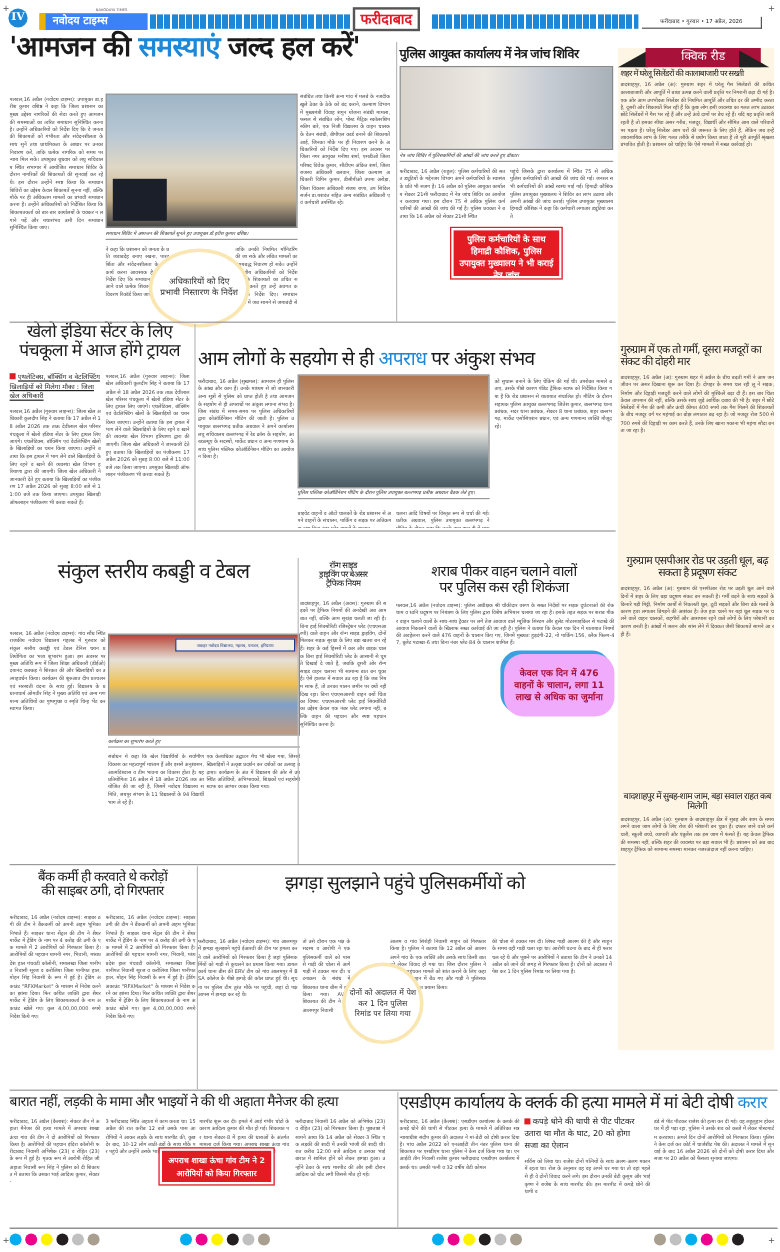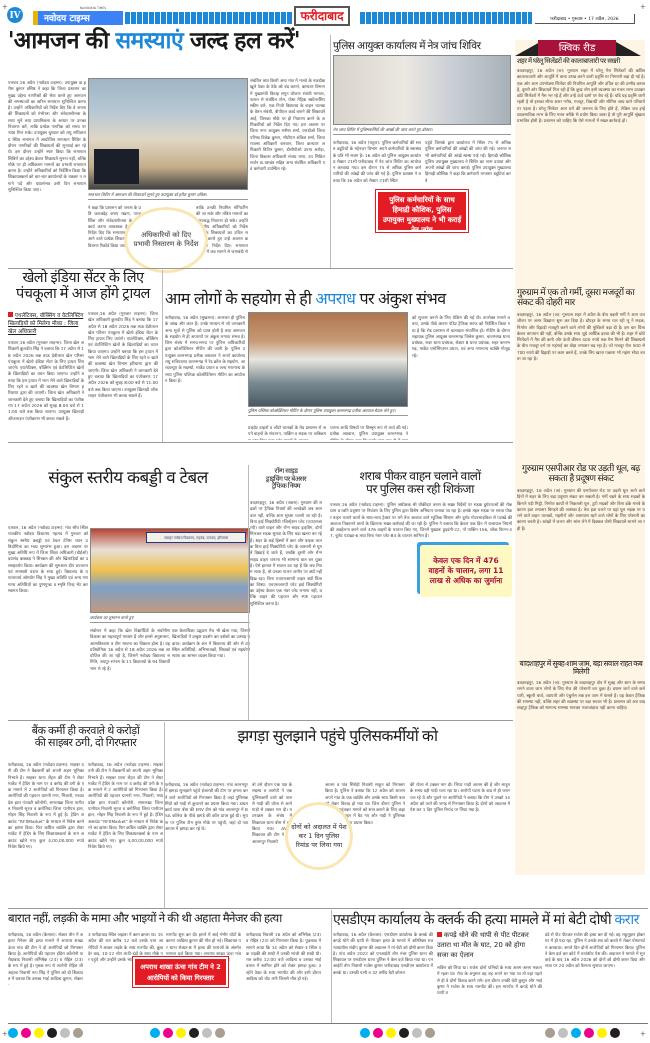--- a/index.html
+++ b/index.html
@@ -39,32 +39,32 @@
   <div class="abs" style="left:5px;top:70px;width:45px;height:35px;background:#1a1f2a"></div>
 </div>
 <div class="abs cap" style="left:88px;top:192px;width:160px">समाधान शिविर में आमजन की शिकायतें सुनते हुए उपायुक्त डॉ.हरीश कुमार वशिष्ठ।</div>
 <div class="abs txt" style="left:88px;top:205px;width:53px;height:60px">ने कहा कि प्रशासन को जनता के प्रति जवाबदेह बनाए रखना, पारदर्शिता और संवेदनशीलता के साथ कार्य करना आवश्यक है। उन्होंने निर्देश दिए कि समाधान शिविर में आने वाले प्रत्येक शिकायतकर्ता का विवरण रिकॉर्ड किया जाए,</div>
 <div class="abs txt" style="left:196px;top:205px;width:52px;height:60px">ताकि उनकी नियमित मॉनिटरिंग की जा सके और लंबित मामलों का समयबद्ध निवारण हो सके। उन्होंने विभागीय अधिकारियों को निर्देश दिए कि शिकायतों का उचित समाधान करते हुए उन्हें अवगत कराने के निर्देश दिए। समाधान शिविर में जब सामने से जमाबंदी से</div>
 <div class="abs" style="left:127px;top:210px;width:78px;height:60px;border-radius:50%;background:#fff;box-shadow:0 0 0 3px #f9e6b0;display:flex;align-items:center;justify-content:center;text-align:center;font-size:7px;line-height:9px;color:#333;padding:6px">
   <span>अधिकारियों को दिए प्रभावी निस्तारण के निर्देश</span>
 </div>
 <div class="abs txt" style="left:250px;top:78px;width:75px;height:188px">संबंधित तथा किसी अन्य गांव में मलबे के नजदीक खुले ठेका के ठेके को बंद कराने, कल्याण विभाग में मुख्यमंत्री विवाह शगुन योजना संबंधी मामला, फसल से संबंधित लोन, पोस्ट मैट्रिक स्कॉलरशिप स्कीम बारे, एक निजी विद्यालय के वाहन चालक के वेतन संबंधी, बीपीएल कार्ड बनाने की शिकायतें आईं, जिनका मौके पर ही निवारण करने के अधिकारियों को निर्देश दिए गए। इस अवसर पर जिला नगर आयुक्त मनीषा शर्मा, एसडीओ जिला परिषद विवेक कुमार, सीटीएम अंकित शर्मा, जिला राजस्व अधिकारी बलवान, जिला कल्याण अधिकारी विपिन कुमार, डीसीपीओ उपमा अरोड़ा, जिला विकास अधिकारी संजय राणा, उप सिविल सर्जन डा.यशवंत सहित अन्य संबंधित अधिकारी एवं कर्मचारी उपस्थित रहे।</div>
 
-<div class="abs hl" style="left:333px;top:40px;width:180px;font-size:10.5px;font-weight:normal">पुलिस आयुक्त कार्यालय में नेत्र जांच शिविर</div>
+<div class="abs hl" style="left:333px;top:40px;width:180px;font-size:10.5px;font-weight:bold">पुलिस आयुक्त कार्यालय में नेत्र जांच शिविर</div>
 <div class="abs photo" style="left:333px;top:55px;width:178px;height:70px;background:linear-gradient(90deg,#d8d4cc,#ece8e2 40%,#c6ccd4 70%,#a8b0b8)"></div>
 <div class="abs cap" style="left:333px;top:127px;width:178px">नेत्र जांच शिविर में पुलिसकर्मियों की आंखों की जांच करते हुए डॉक्टर।</div>
 <div class="abs txt" style="left:333px;top:140px;width:88px;height:100px">फरीदाबाद, 16 अप्रैल (राहुल): पुलिस कर्मचारियों की सतत ड्यूटियों के मद्देनजर विभाग अपने कर्मचारियों के स्वास्थ्य के प्रति भी सजग है। 16 अप्रैल को पुलिस आयुक्त कार्यालय सेक्टर 21सी फरीदाबाद में नेत्र जांच शिविर का आयोजन करवाया गया। इस दौरान 75 से अधिक पुलिस कर्मचारियों की आंखों की जांच की गई है। पुलिस प्रवक्ता ने बताया कि 16 अप्रैल को सेक्टर 21सी स्थित</div>
 <div class="abs txt" style="left:425px;top:140px;width:86px;height:100px">पहुंचे जिसके द्वारा कार्यालय में स्थित 75 से अधिक पुलिस कर्मचारियों की आंखों की जांच की गई। जनरल सभी कर्मचारियों की आंखें स्वस्थ पाई गईं। हिमाद्री कौशिक पुलिस उपायुक्त मुख्यालय ने शिविर का लाभ उठाया और अपनी आंखों की जांच कराई। पुलिस उपायुक्त मुख्यालय हिमाद्री कौशिक ने कहा कि कर्मचारी लगातार ड्यूटियां करते</div>
 <div class="abs redbox" style="left:376px;top:190px;width:92px;height:42px;font-size:7px;line-height:10px;padding:3px">
   <span>पुलिस कर्मचारियों के साथ हिमाद्री कौशिक, पुलिस उपायुक्त मुख्यालय ने भी कराई नेत्र जांच</span>
 </div>
 
 <div class="abs yellow" style="left:515px;top:40px;width:130px;height:585px;background:#fff5e4"></div>
 <div class="abs" style="left:515px;top:42px;width:0;height:0;border-left:25px solid transparent;border-right:0;border-bottom:14px solid #222"></div>
-<div class="abs" style="left:538px;top:40px;width:78px;height:16px;background:#a8123a;color:#fff;font-size:10px;line-height:16px;text-align:center">क्विक रीड</div>
+<div class="abs" style="left:538px;top:40px;width:96px;height:16px;background:#a8123a;color:#fff;font-size:10px;line-height:16px;text-align:center">क्विक रीड</div>
 <div class="abs" style="left:616px;top:42px;width:0;height:0;border-right:25px solid transparent;border-bottom:14px solid #222"></div>
 
 <div class="abs hl" style="left:517px;top:58px;width:128px;font-size:6.8px;font-weight:normal">शहर में घरेलू सिलेंडरों की कालाबाजारी पर सख्ती</div>
 <div class="abs txt" style="left:517px;top:68px;width:128px;height:218px">बादशाहपुर, 16 अप्रैल (अ): गुरुग्राम शहर में घरेलू गैस सिलेंडरों की कथित कालाबाजारी और आपूर्ति में बाधा उत्पन्न करने वाली प्रवृत्ति पर निगरानी बढ़ा दी गई है। एक ओर आम उपभोक्ता सिलेंडर की नियमित आपूर्ति और उचित दर की उम्मीद करता है, दूसरी ओर शिकायतें मिल रही हैं कि कुछ लोग इसी व्यवस्था का गलत लाभ उठाकर छोटे सिलेंडरों में गैस भर रहे हैं और उन्हें ऊंचे दामों पर बेच रहे हैं। यदि यह प्रवृत्ति जारी रहती है तो इसका सीधा असर गरीब, मजदूर, विद्यार्थी और सीमित आय वाले परिवारों पर पड़ता है। घरेलू सिलेंडर आम घरों की जरूरत के लिए होते हैं, लेकिन जब इन्हें व्यावसायिक लाभ के लिए गलत तरीके से प्रयोग किया जाता है तो पूरी आपूर्ति श्रृंखला प्रभावित होती है। प्रशासन को चाहिए कि ऐसे मामलों में सख्त कार्रवाई हो।</div>
 <div class="abs hl"></div>
 <div class="abs hl" style="left:517px;top:288px;width:128px;font-size:9px;text-align:left;font-weight:normal">गुरुग्राम में एक तो गर्मी, दूसरा मजदूरों का संकट की दोहरी मार</div>
 <div class="abs txt" style="left:517px;top:312px;width:128px;height:150px">बादशाहपुर, 16 अप्रैल (अ): गुरुग्राम शहर में अप्रैल के बीच बढ़ती गर्मी ने आम जनजीवन पर असर दिखाना शुरू कर दिया है। दोपहर के समय चल रही लू ने सड़क, निर्माण और दिहाड़ी मजदूरी करने वाले लोगों की मुश्किलें बढ़ा दी हैं। इस बार चिंता केवल तापमान की नहीं, बल्कि उसके साथ जुड़े आर्थिक दबाव की भी है। शहर में छोटे सिलेंडरों में गैस की कमी और ऊंची कीमत 400 रुपये तक गैस मिलने की शिकायतों के बीच मजदूर वर्ग पर महंगाई का बोझ लगातार बढ़ रहा है। जो मजदूर रोज 500 से 700 रुपये की दिहाड़ी पर काम करते हैं, उनके लिए खाना पकाना भी महंगा सौदा बनता जा रहा है।</div>
 <div class="abs hl" style="left:517px;top:464px;width:128px;font-size:9px;text-align:center;font-weight:normal">गुरुग्राम एसपीआर रोड पर उड़ती धूल, बढ़ सकता है प्रदूषण संकट</div>
 <div class="abs txt" style="left:517px;top:488px;width:128px;height:170px">बादशाहपुर, 16 अप्रैल (अ): गुरुग्राम की एसपीआर रोड पर उड़ती धूल आने वाले दिनों में शहर के लिए बड़ा प्रदूषण संकट बन सकती है। गर्मी बढ़ने के साथ सड़कों के किनारे पड़ी मिट्टी, निर्माण कार्यों से निकलती धूल, टूटी सड़कों और बिना ढंके मलबे के कारण हवा लगातार बिगड़ने की आशंका है। तेज हवा चलने पर यहां धूल सड़क पर चलने वाले वाहन चालकों, राहगीरों और आसपास रहने वाले लोगों के लिए परेशानी का कारण बनती है। आंखों में जलन और सांस लेने में दिक्कत जैसी शिकायतें सामने आ रही हैं।</div>
 <div class="abs hl" style="left:517px;top:660px;width:128px;font-size:7.5px;text-align:center;font-weight:normal">बादशाहपुर में सुबह-शाम जाम, बड़ा सवाल राहत कब मिलेगी</div>
@@ -107,21 +107,21 @@
   <div>ड्राइविंग पर बेअसर</div>
   <div>ट्रैफिक नियम</div>
 </div>
 <div class="abs txt" style="left:250px;top:500px;width:72px;height:215px">बादशाहपुर, 16 अप्रैल (अवस): गुरुग्राम की सड़कों पर ट्रैफिक नियमों की अनदेखी अब आम बात नहीं, बल्कि आम सुरक्षा चलती जा रही है। बिना हाई सिक्योरिटी रजिस्ट्रेशन प्लेट (एचएसआरपी) वाले वाहन और रॉन्ग साइड ड्राइविंग, दोनों मिलकर सड़क सुरक्षा के लिए बड़ा खतरा बन रहे हैं। शहर के कई हिस्सों में कार और बाइक चालक बिना हाई सिक्योरिटी प्लेट के आसानी से घूमते दिखाई दे जाते हैं, जबकि दूसरी ओर रॉन्ग साइड वाहन चलाना भी सामान्य बात बन चुका है। ऐसे हालात में सवाल उठ रहा है कि जब नियम साफ हैं, तो उनका पालन जमीन पर क्यों नहीं दिख रहा। बिना एचएसआरपी वाहन क्यों चिंता का विषय: एचएसआरपी प्लेट हाई सिक्योरिटी का उद्देश्य केवल एक नंबर प्लेट लगाना नहीं, बल्कि वाहन की पहचान और स्पष्ट पहचान सुनिश्चित करना है।</div>
 
 <div class="abs hl" style="left:330px;top:470px;width:180px;font-size:12px;font-weight:normal;text-align:center">
   <div>शराब पीकर वाहन चलाने वालों</div>
   <div>पर पुलिस कस रही शिकंजा</div>
 </div>
 <div class="abs txt" style="left:330px;top:502px;width:182px;height:215px">पलवल,16 अप्रैल (नवोदय टाइम्स): पुलिस अधीक्षक श्री चौकीदार वरुण के सख्त निर्देशों पर सड़क दुर्घटनाओं की रोकथाम व ध्वनि प्रदूषण पर नियंत्रण के लिए पुलिस द्वारा विशेष अभियान चलाया जा रहा है। इसके तहत सड़क पर शराब पीकर वाहन चलाने वालों के साथ-साथ ट्रैक्टर पर लगे तेज आवाज वाले म्यूजिक सिस्टम और बुलेट मोटरसाइकिल से पटाखे की आवाज निकालने वालों के खिलाफ सख्त कार्रवाई की जा रही है। पुलिस ने बताया कि केवल एक दिन में यातायात नियमों की अवहेलना करने वाले 476 वाहनों के चालान किए गए, जिनमें मुख्यतः हुड़दंगी-22, नो पार्किंग-156, ब्लैक फिल्म-47, बुलेट पटाखा-6 तथा बिना नंबर प्लेट-84 के चालान शामिल हैं।</div>
-<div class="abs" style="left:420px;top:545px;width:92px;height:52px;background:#fef9c3;border-radius:3px;box-shadow:-3px -3px 0 #3aa0e0;display:flex;align-items:center;justify-content:center;text-align:center;font-size:7.5px;line-height:10px;color:#a8123a;font-weight:bold;padding:4px">
+<div class="abs" style="left:420px;top:545px;width:92px;height:52px;background:#f0abfc;border-radius:16px;box-shadow:-3px -3px 0 #3aa0e0;display:flex;align-items:center;justify-content:center;text-align:center;font-size:7.5px;line-height:10px;color:#a8123a;font-weight:bold;padding:4px">
   <span>केवल एक दिन में 476 वाहनों के चालान, लगा 11 लाख से अधिक का जुर्माना</span>
 </div>
 
 <div class="abs hl" style="left:8px;top:725px;width:155px;font-size:11px;font-weight:normal;text-align:center">
   <div>बैंक कर्मी ही करवाते थे करोड़ों</div>
   <div>की साइबर ठगी, दो गिरफ्तार</div>
 </div>
 <div class="abs txt" style="left:8px;top:762px;width:76px;height:155px">फरीदाबाद, 16 अप्रैल (नवोदय टाइम्स): साइबर ठगी की टीम ने बैंककर्मी को अपनी अहम भूमिका निभाते हैं। साइबर थाना सेंट्रल की टीम ने शेयर मार्केट में ट्रेडिंग के नाम पर 4 करोड़ की ठगी के एक मामले में 2 आरोपियों को गिरफ्तार किया है। आरोपियों की पहचान यामनी नगर, भिवानी, मध्यप्रदेश हाल पंचवटी कॉलोनी, समालखा जिला पानीपत निवासी सूरज व करोलिया जिला पानीपत हाल, मोहन सिंह निवासी के रूप में हुई है। ट्रेडिंग अकाउंट "RFXMarket" के माध्यम से निवेश करने का झांसा दिया। फिर कथित व्यक्ति द्वारा शेयर मार्केट में ट्रेडिंग के लिए शिकायतकर्ता के नाम अकाउंट खोले गए। कुल 4,00,00,000 रुपये निवेश किये गए।</div>
 <div class="abs txt" style="left:88px;top:762px;width:75px;height:155px">फरीदाबाद, 16 अप्रैल (नवोदय टाइम्स): साइबर ठगी की टीम ने बैंककर्मी को अपनी अहम भूमिका निभाते हैं। साइबर थाना सेंट्रल की टीम ने शेयर मार्केट में ट्रेडिंग के नाम पर 4 करोड़ की ठगी के एक मामले में 2 आरोपियों को गिरफ्तार किया है। आरोपियों की पहचान यामनी नगर, भिवानी, मध्यप्रदेश हाल पंचवटी कॉलोनी, समालखा जिला पानीपत निवासी सूरज व करोलिया जिला पानीपत हाल, मोहन सिंह निवासी के रूप में हुई है। ट्रेडिंग अकाउंट "RFXMarket" के माध्यम से निवेश करने का झांसा दिया। फिर कथित व्यक्ति द्वारा शेयर मार्केट में ट्रेडिंग के लिए शिकायतकर्ता के नाम अकाउंट खोले गए। कुल 4,00,00,000 रुपये निवेश किये गए।</div>
 

